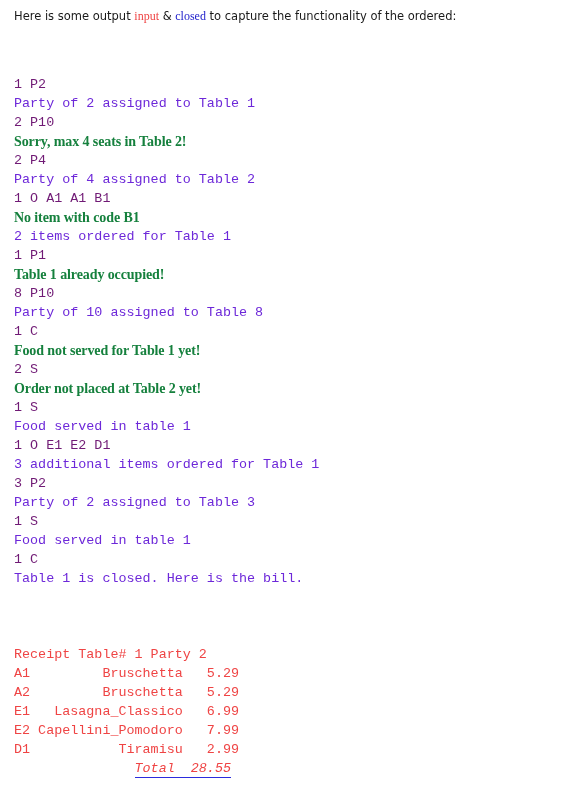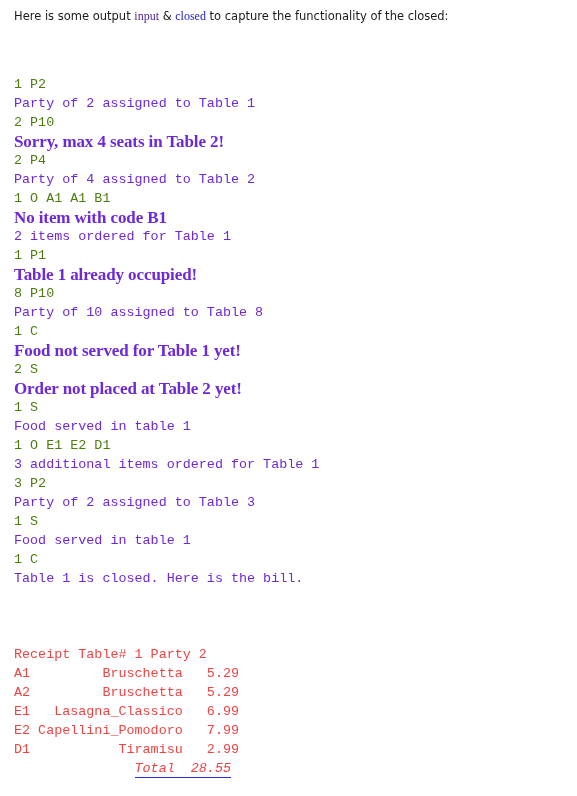--- a/index.html
+++ b/index.html
@@ -25,64 +25,64 @@
     font-family: "DejaVu Sans", sans-serif;
     font-size: 11.5px;
     line-height: 16px;
     color: #1a1a1a;
     white-space: nowrap;
     margin-bottom: 13px;
   }
   .intro .kw-input {
     font-family: "Liberation Serif", serif;
     font-size: 12px;
-    color: #4c1d95;
+    color: #ef4444;
   }
   .intro .kw-output {
     font-family: "Liberation Serif", serif;
     font-size: 12px;
     color: #2222cc;
   }
 
   
   .console {
     font-family: "Liberation Mono", "DejaVu Sans Mono", monospace;
     font-size: 13.4px;
     line-height: 19px;
     white-space: pre;
     letter-spacing: 0px;
   }
   .line { white-space: pre; }
-  .line.input   { color: #4d7c0f; }
+  .line.input   { color: #701a75; }
   .line.output  { color: #6d28d9; }
   .line.error   {
     font-family: "Liberation Serif", "DejaVu Serif", serif;
     font-weight: bold;
-    font-size: 17px;
-    color: #6d28d9;
+    font-size: 14px;
+    color: #15803d;
     letter-spacing: -0.1px;
   }
   .line.blank { height: 19px; }
 
   
   .receipt { color: #ef4444; }
   .receipt .total-line {
     display: inline-block;
     border-bottom: 1px double #2b2bdd;
     line-height: 17px;
     font-style: italic;
   }
 </style>
 </head>
 <body>
 
 <div class="page">
 
   <div class="intro">
-    <span>Here is some output </span><span class="kw-input">input</span><span> &amp; </span><span class="kw-output">closed</span><span> to capture the functionality of the closed:</span>
+    <span>Here is some output </span><span class="kw-input">input</span><span> &amp; </span><span class="kw-output">closed</span><span> to capture the functionality of the ordered:</span>
   </div>
 
   <div class="console">
     <div id="transcript-head"><div class="line input">1 P2</div><div class="line output">Party of 2 assigned to Table 1</div><div class="line input">2 P10</div><div class="line error">Sorry, max 4 seats in Table 2!</div><div class="line input">2 P4</div><div class="line output">Party of 4 assigned to Table 2</div><div class="line input">1 O A1 A1 B1</div><div class="line error">No item with code B1</div><div class="line output">2 items ordered for Table 1</div><div class="line input">1 P1</div><div class="line error">Table 1 already occupied!</div><div class="line input">8 P10</div><div class="line output">Party of 10 assigned to Table 8</div><div class="line input">1 C</div><div class="line error">Food not served for Table 1 yet!</div><div class="line input">2 S</div><div class="line error">Order not placed at Table 2 yet!</div><div class="line input">1 S</div><div class="line output">Food served in table 1</div><div class="line input">1 O E1 E2 D1</div><div class="line output">3 additional items ordered for Table 1</div><div class="line input">3 P2</div><div class="line output">Party of 2 assigned to Table 3</div><div class="line input">1 S</div><div class="line output">Food served in table 1</div><div class="line input">1 C</div><div class="line output">Table 1 is closed. Here is the bill.</div><div class="line blank">&nbsp;</div></div>
     <div class="receipt" id="receipt-block"><div class="line">Receipt Table# 1 Party 2</div><div class="line">A1         Bruschetta   5.29</div><div class="line">A2         Bruschetta   5.29</div><div class="line">E1   Lasagna_Classico   6.99</div><div class="line">E2 Capellini_Pomodoro   7.99</div><div class="line">D1           Tiramisu   2.99</div><div class="line"><span>               </span><span class="total-line">Total  28.55</span></div></div>
     
   </div>
 
 </div>
 

